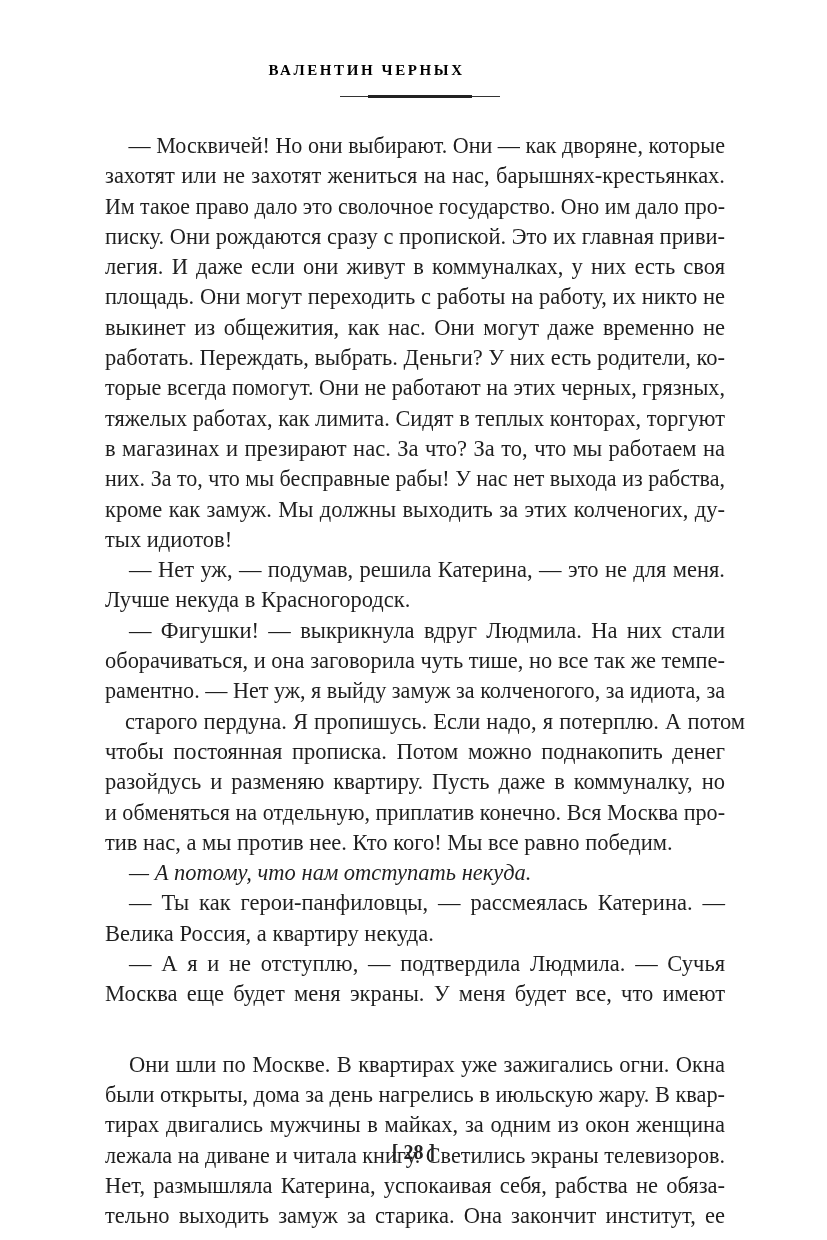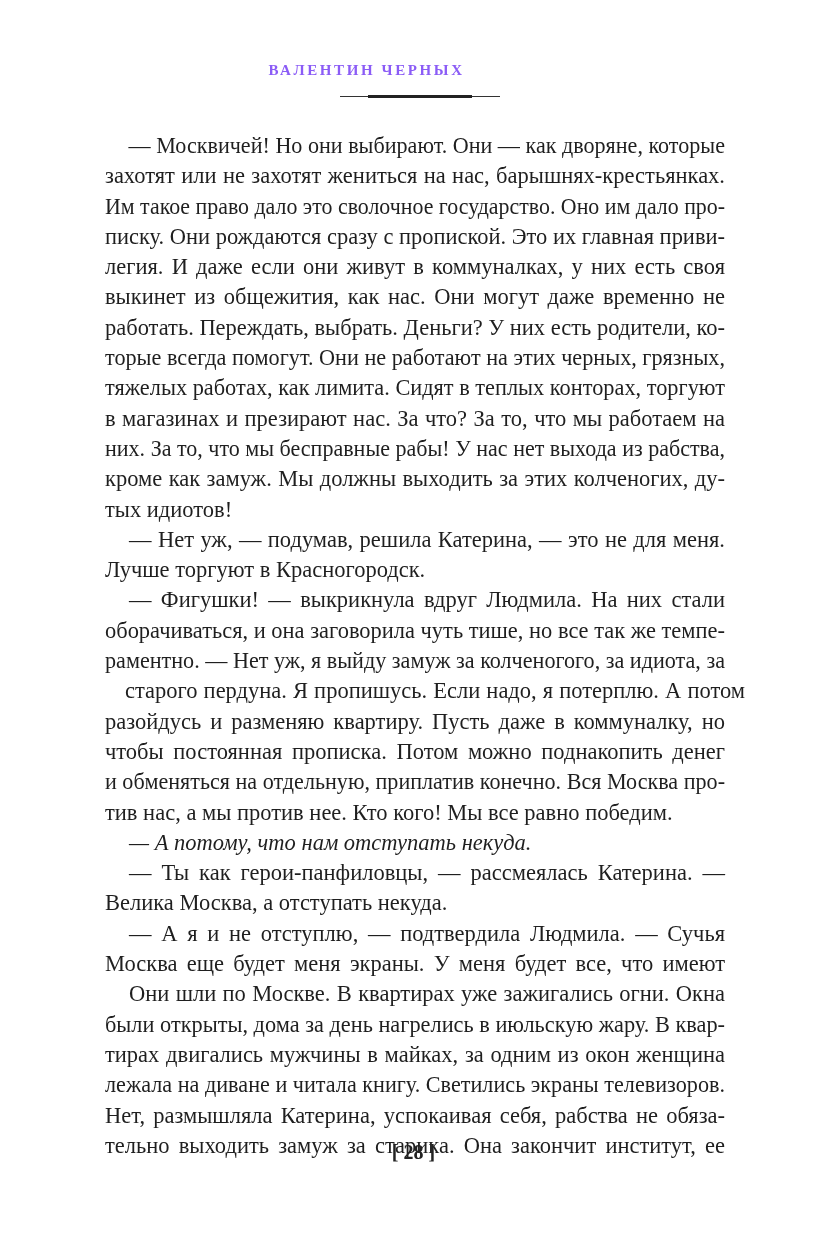--- a/index.html
+++ b/index.html
@@ -1,20 +1,20 @@
 <!DOCTYPE html>
 <html><head>
 <meta charset="utf-8">
 <style>
   html, body { margin: 0; padding: 0; background: #ffffff; }
   body { width: 827px; height: 1240px; position: relative; overflow: hidden; color: #1f1f1f; }
   .header {
     position: absolute; top: 62px; left: 0; width: 733px; text-align: center;
     font-family: "Liberation Serif", serif; font-weight: bold; font-size: 15px;
-    letter-spacing: 2.6px; color: #8b5cf6;
+    letter-spacing: 2.6px; color: #000000;
   }
   .rule { position: absolute; top: 96px; left: 340px; width: 160px; height: 1px; background: #333; }
   .rule-thick { position: absolute; top: 95px; left: 368px; width: 104px; height: 3px; background: #222; }
   .text {
     position: absolute; top: 131px; left: 105px; width: 620px;
     font-family: "Liberation Serif", serif; font-size: 22.5px; line-height: 30.3px;
   }
   .line {
     display: block; height: 30.3px; white-space: nowrap; overflow: visible;
     text-align: justify; text-align-last: justify;
@@ -33,44 +33,45 @@
 <div class="header">ВАЛЕНТИН ЧЕРНЫХ</div>
 <div class="rule"></div>
 <div class="rule-thick"></div>
 
 <div class="text" id="body-text">
     <span class="line indent" style="width: 631.031px; transform: scaleX(0.982519);">— Москвичей! Но они выбирают. Они — как дворяне, которые</span>
     <span class="line" style="width: 620px;">захотят или не захотят жениться на нас, барышнях-крестьянках.</span>
     <span class="line" style="width: 637.672px; transform: scaleX(0.972287);">Им такое право дало это сволочное государство. Оно им дало про-</span>
     <span class="line" style="width: 621.047px; transform: scaleX(0.998314);">писку. Они рождаются сразу с пропиской. Это их главная приви-</span>
     <span class="line" style="width: 620px;">легия. И даже если они живут в коммуналках, у них есть своя</span>
+    <span class="line" style="width: 620px;">площадь. Они могут переходить с работы на работу, их никто не</span>
     <span class="line" style="width: 620px;">выкинет из общежития, как нас. Они могут даже временно не</span>
     <span class="line" style="width: 620.672px; transform: scaleX(0.998918);">работать. Переждать, выбрать. Деньги? У них есть родители, ко-</span>
     <span class="line" style="width: 628.234px; transform: scaleX(0.986893);">торые всегда помогут. Они не работают на этих черных, грязных,</span>
     <span class="line" style="width: 624.703px; transform: scaleX(0.992471);">тяжелых работах, как лимита. Сидят в теплых конторах, торгуют</span>
     <span class="line" style="width: 620px;">в магазинах и презирают нас. За что? За то, что мы работаем на</span>
     <span class="line" style="width: 632.969px; transform: scaleX(0.979511);">них. За то, что мы бесправные рабы! У нас нет выхода из рабства,</span>
     <span class="line" style="width: 620px;">кроме как замуж. Мы должны выходить за этих колченогих, ду-</span>
     <span class="line last" style="width: 620px;">тых идиотов!</span>
     <span class="line indent" style="width: 620px;">— Нет уж, — подумав, решила Катерина, — это не для меня.</span>
-    <span class="line last" style="width: 620px;">Лучше торгуют в Красногородск.</span>
+    <span class="line last" style="width: 620px;">Лучше некуда в Красногородск.</span>
     <span class="line indent" style="width: 620px;">— Фигушки! — выкрикнула вдруг Людмила. На них стали</span>
     <span class="line" style="width: 621.359px; transform: scaleX(0.997812);">оборачиваться, и она заговорила чуть тише, но все так же темпе-</span>
     <span class="line" style="width: 630.125px; transform: scaleX(0.983932);">раментно. — Нет уж, я выйду замуж за колченогого, за идиота, за</span>
     <span class="line" style="width: 620px; margin-left: 20px;">старого пердуна. Я пропишусь. Если надо, я потерплю. А потом</span>
+    <span class="line" style="width: 620px;">чтобы постоянная прописка. Потом можно поднакопить денег</span>
     <span class="line" style="width: 620px;">разойдусь и разменяю квартиру. Пусть даже в коммуналку, но</span>
-    <span class="line" style="width: 620px;">чтобы постоянная прописка. Потом можно поднакопить денег</span>
     <span class="line" style="width: 630.844px; transform: scaleX(0.982811);">и обменяться на отдельную, приплатив конечно. Вся Москва про-</span>
     <span class="line last" style="width: 620px;">тив нас, а мы против нее. Кто кого! Мы все равно победим.</span>
     <span class="line indent last" style="width: 620px; font-style: italic;">— А потому, что нам отступать некуда.</span>
     <span class="line indent" style="width: 620px;">— Ты как герои-панфиловцы, — рассмеялась Катерина. —</span>
-    <span class="line last" style="width: 620px;">Велика Москва, а отступать некуда.</span>
+    <span class="line last" style="width: 620px;">Велика Россия, а квартиру некуда.</span>
     <span class="line indent" style="width: 620px;">— А я и не отступлю, — подтвердила Людмила. — Сучья</span>
     <span class="line" style="width: 620px;">Москва еще будет меня экраны. У меня будет все, что имеют</span>
-    <span class="line indent" style="width: 620px;">Они шли по Москве. В квартирах уже зажигались огни. Окна</span>
+    <span class="line indent" style="width: 620px; margin-top: 40px;">Они шли по Москве. В квартирах уже зажигались огни. Окна</span>
     <span class="line" style="width: 624.875px; transform: scaleX(0.992198);">были открыты, дома за день нагрелись в июльскую жару. В квар-</span>
     <span class="line" style="width: 620px;">тирах двигались мужчины в майках, за одним из окон женщина</span>
     <span class="line" style="width: 629.109px; transform: scaleX(0.98552);">лежала на диване и читала книгу. Светились экраны телевизоров.</span>
     <span class="line" style="width: 620px;">Нет, размышляла Катерина, успокаивая себя, рабства не обяза-</span>
     <span class="line" style="width: 620px;">тельно выходить замуж за старика. Она закончит институт, ее</span>
   </div>
 
 <div class="folio">[ 28 ]</div>
 
 </body></html>

